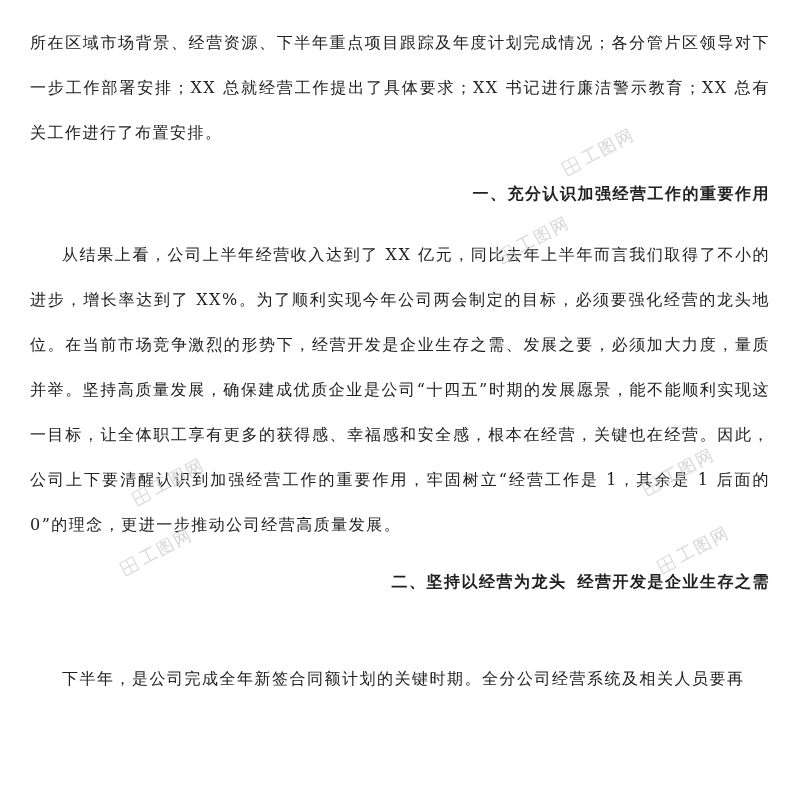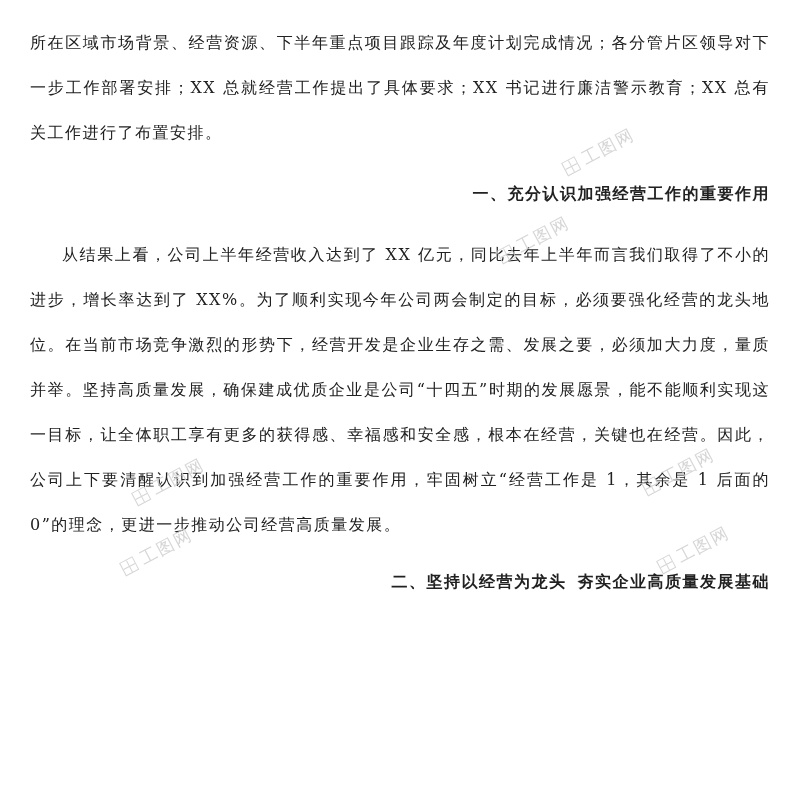--- a/index.html
+++ b/index.html
@@ -112,16 +112,17 @@
   </div>
   <div class="wm" style="left:118px; top:540px;">
     <span class="wicon"></span>
     <span>工图网</span>
   </div>
 
   <div class="content">
       <div class="para body">所在区域市场背景、经营资源、下半年重点项目跟踪及年度计划完成情况；各分管片区领导对下一步工作部署安排；XX 总就经营工作提出了具体要求；XX 书记进行廉洁警示教育；XX 总有关工作进行了布置安排。</div>
       <div class="para heading indent">一、充分认识加强经营工作的重要作用</div>
       <div class="para body indent">从结果上看，公司上半年经营收入达到了 XX 亿元，同比去年上半年而言我们取得了不小的进步，增长率达到了 XX%。为了顺利实现今年公司两会制定的目标，必须要强化经营的龙头地位。在当前市场竞争激烈的形势下，经营开发是企业生存之需、发展之要，必须加大力度，量质并举。坚持高质量发展，确保建成优质企业是公司“十四五”时期的发展愿景，能不能顺利实现这一目标，让全体职工享有更多的获得感、幸福感和安全感，根本在经营，关键也在经营。因此，公司上下要清醒认识到加强经营工作的重要作用，牢固树立“经营工作是 1，其余是 1 后面的 0”的理念，更进一步推动公司经营高质量发展。</div>
-      <div class="para heading indent">二、坚持以经营为龙头  夯实企业高质量发展基础</div>
+      <div class="para heading indent">二、坚持以经营为龙头  经营开发是企业生存之需</div>
+      <div class="para body indent">下半年，是公司完成全年新签合同额计划的关键时期。全分公司经营系统及相关人员要再</div>
     </div>
 
 </div>
 
 </body></html>

